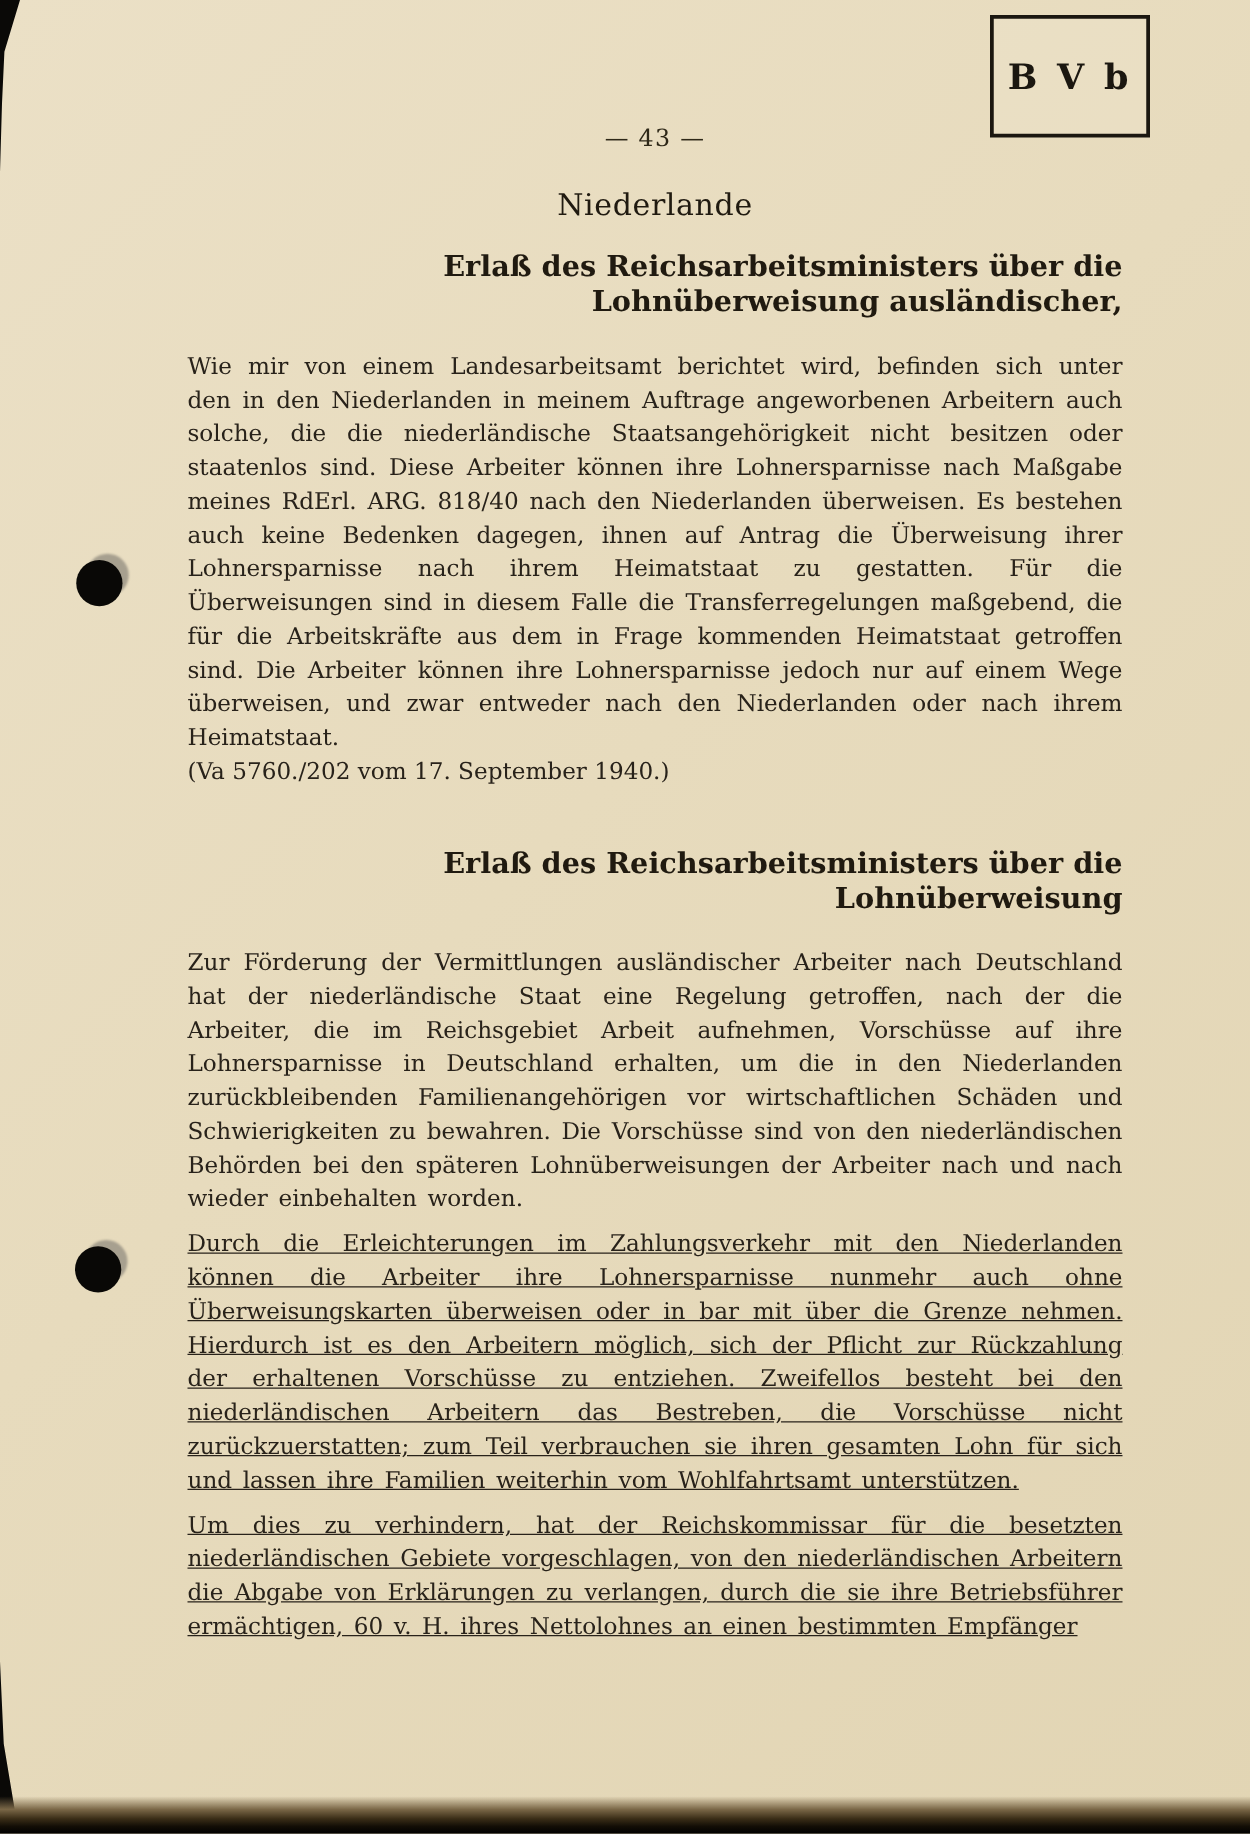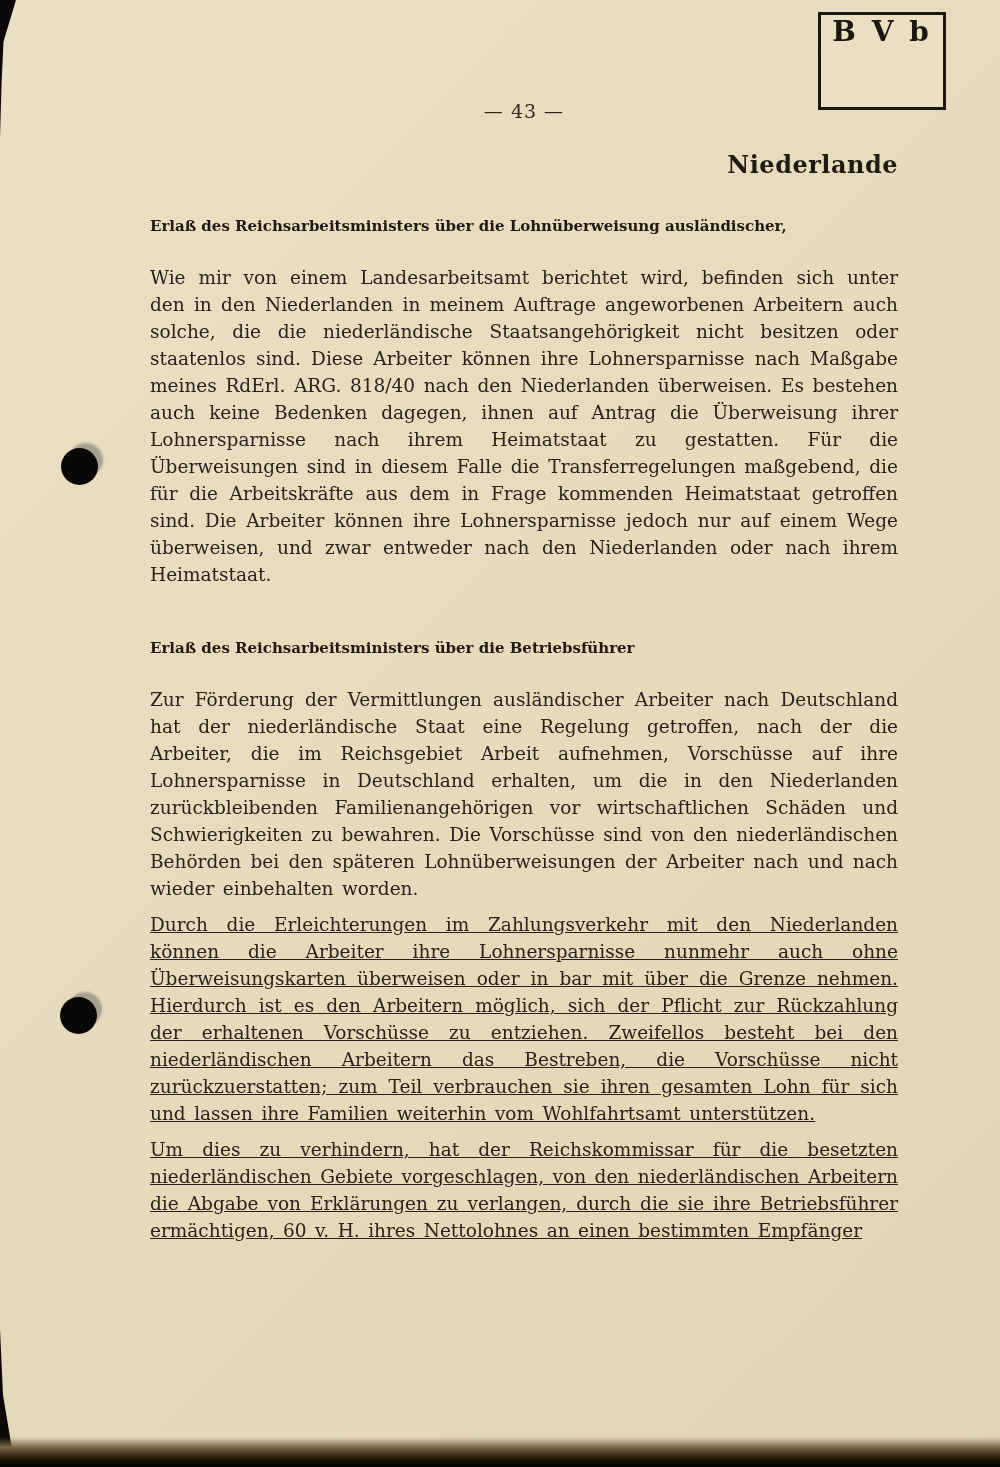--- a/index.html
+++ b/index.html
@@ -42,49 +42,49 @@
   .hole-bottom { left: 60px; top: 997px; }
 
   .bottom-edge {
     position: absolute; left: 0; bottom: 0; width: 100%; height: 30px;
     background: linear-gradient(to bottom,
       rgba(80,60,30,0) 0%, #7a6747 35%, #3a2d17 60%, #130e06 80%, #000 100%);
   }
 
   
   .stamp-box {
-    position: absolute; left: 818px; top: 12px;
+    position: absolute; left: 792px; top: 12px;
     width: 122px; height: 92px;
     border: 3px solid #1b1710;
-    display: flex; justify-content: center;
+    display: flex; align-items: center; justify-content: center;
     background: rgba(255,250,235,0.12);
   }
   .stamp-text {
     font-size: 28px; font-weight: bold; letter-spacing: 3px;
     color: #1b1710;
   }
 
   
   .content {
     position: absolute; left: 150px; top: 100px; width: 748px;
   }
   .page-number {
     text-align: center; font-size: 19px; letter-spacing: 1px;
     color: #2e2818;
   }
   .title {
     margin: 28px 0 0 0;
-    text-align: right;
-    font-size: 24px; font-weight: bold; letter-spacing: 0.5px;
+    text-align: center;
+    font-size: 24px; font-weight: normal; letter-spacing: 0.5px;
     color: #201a10;
   }
   .decree-heading {
-    margin: 33px 0 0 0;
-    text-align: left;
-    font-size: 15px; font-weight: bold; line-height: 28px;
+    margin: 22px 0 0 0;
+    text-align: right;
+    font-size: 23px; font-weight: bold; line-height: 28px;
     color: #201a10;
   }
   .decree-heading.second { margin-top: 46px; }
   .decree-heading .hline { display: block; }
   .body-text {
     margin: 24px 0 0 0;
     font-size: 18.5px; line-height: 27px;
     text-align: justify; text-justify: inter-word;
     word-spacing: 0.14em;
     color: #28221a;
@@ -115,23 +115,24 @@
     <div class="page-number">— 43 —</div>
 
     <h1 class="title">Niederlande</h1>
 
     <h2 class="decree-heading">
       <span class="hline">Erlaß des Reichsarbeitsministers über die Lohnüberweisung ausländischer,</span>
     </h2>
 
     <p class="body-text">Wie mir von einem Landesarbeitsamt berichtet wird, befinden sich unter den in den Niederlanden in meinem Auftrage angeworbenen Arbeitern auch solche, die die niederländische Staatsangehörigkeit nicht besitzen oder staatenlos sind. Diese Arbeiter können ihre Lohnersparnisse nach Maßgabe meines RdErl. ARG. 818/40 nach den Niederlanden überweisen. Es bestehen auch keine Bedenken dagegen, ihnen auf Antrag die Überweisung ihrer Lohnersparnisse nach ihrem Heimatstaat zu gestatten. Für die Überweisungen sind in diesem Falle die Transferregelungen maßgebend, die für die Arbeitskräfte aus dem in Frage kommenden Heimatstaat getroffen sind. Die Arbeiter können ihre Lohnersparnisse jedoch nur auf einem Wege überweisen, und zwar entweder nach den Niederlanden oder nach ihrem Heimatstaat.</p>
 
+    <p class="reference">(Va 5760./202 vom 17. September 1940.)</p>
 
     <h2 class="decree-heading second">
-      <span class="hline">Erlaß des Reichsarbeitsministers über die Betriebsführer</span>
+      <span class="hline">Erlaß des Reichsarbeitsministers über die Lohnüberweisung</span>
     </h2>
 
     <p class="body-text">Zur Förderung der Vermittlungen ausländischer Arbeiter nach Deutschland hat der niederländische Staat eine Regelung getroffen, nach der die Arbeiter, die im Reichsgebiet Arbeit aufnehmen, Vorschüsse auf ihre Lohnersparnisse in Deutschland erhalten, um die in den Niederlanden zurückbleibenden Familienangehörigen vor wirtschaftlichen Schäden und Schwierigkeiten zu bewahren. Die Vorschüsse sind von den niederländischen Behörden bei den späteren Lohnüberweisungen der Arbeiter nach und nach wieder einbehalten worden.</p>
     <p class="body-text">Durch die Erleichterungen im Zahlungsverkehr mit den Niederlanden können die Arbeiter ihre Lohnersparnisse nunmehr auch ohne Überweisungskarten überweisen oder in bar mit über die Grenze nehmen. Hierdurch ist es den Arbeitern möglich, sich der Pflicht zur Rückzahlung der erhaltenen Vorschüsse zu entziehen. Zweifellos besteht bei den niederländischen Arbeitern das Bestreben, die Vorschüsse nicht zurückzuerstatten; zum Teil verbrauchen sie ihren gesamten Lohn für sich und lassen ihre Familien weiterhin vom Wohlfahrtsamt unterstützen.</p>
     <p class="body-text">Um dies zu verhindern, hat der Reichskommissar für die besetzten niederländischen Gebiete vorgeschlagen, von den niederländischen Arbeitern die Abgabe von Erklärungen zu verlangen, durch die sie ihre Betriebsführer ermächtigen, 60 v. H. ihres Nettolohnes an einen bestimmten Empfänger</p>
 
   </div>
 
 </div>
 

